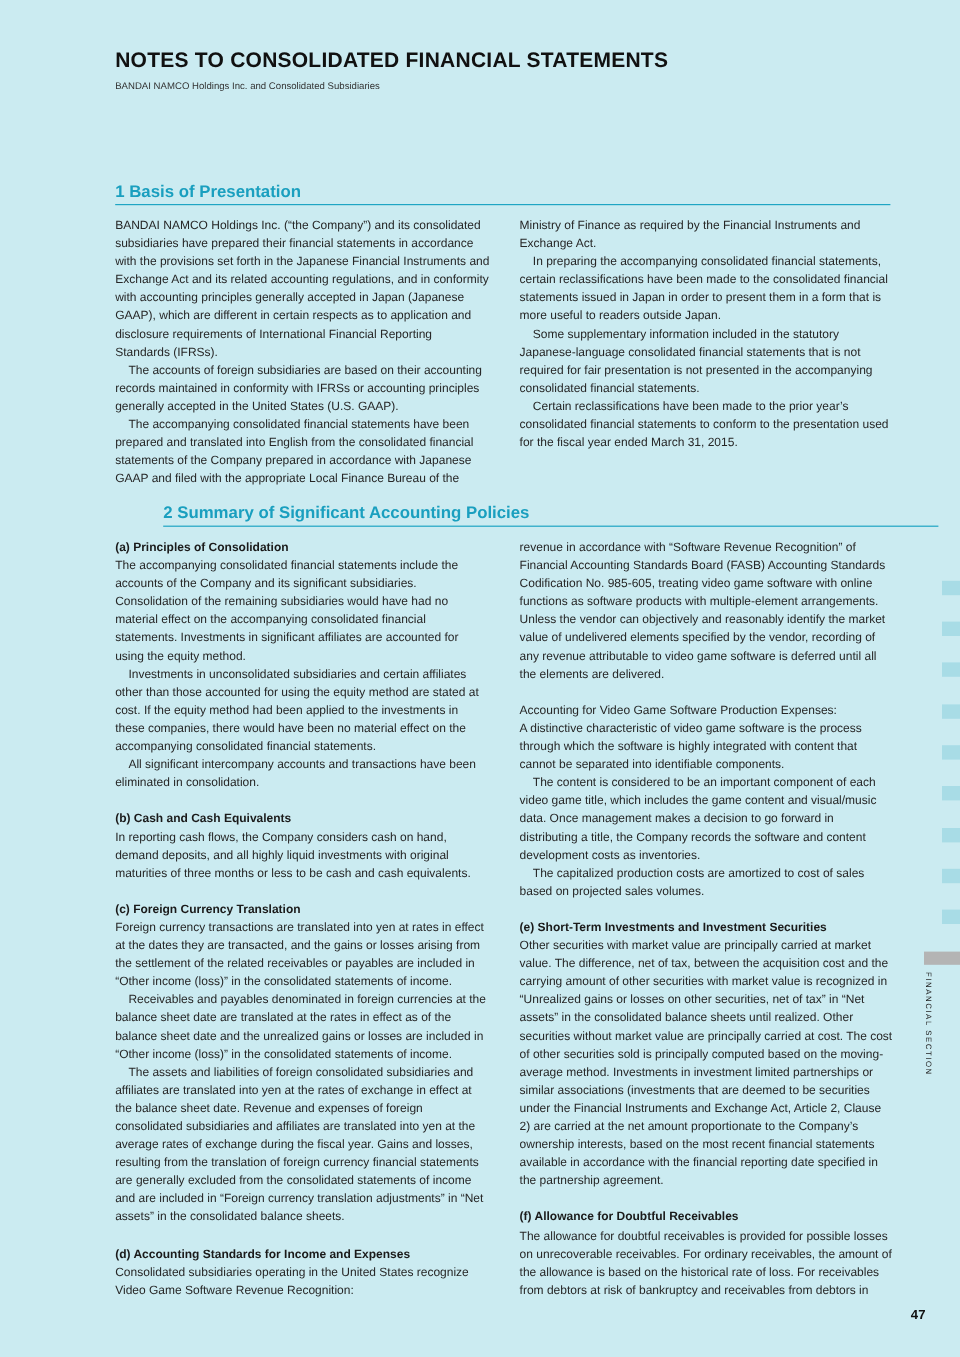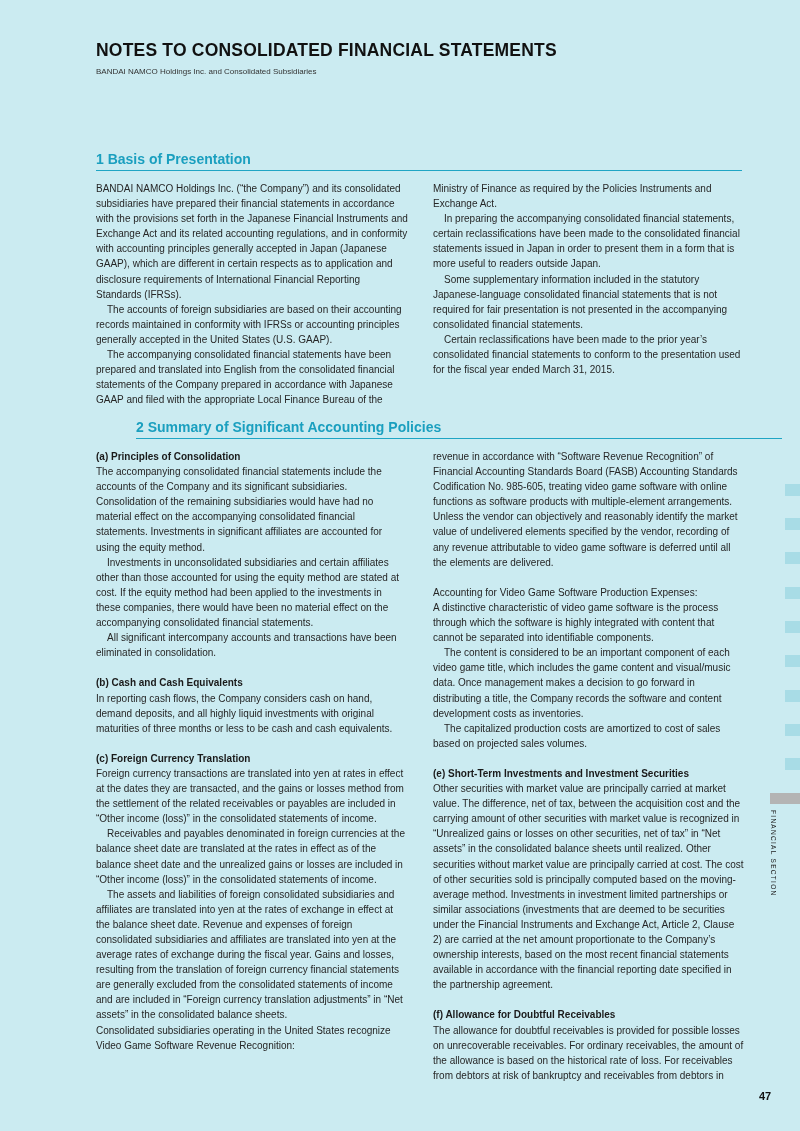--- a/index.html
+++ b/index.html
@@ -57,42 +57,43 @@
 
 <h2 class="section-heading" style="top:151px;">1  Basis of Presentation</h2>
 
 <div class="col" style="left:96px; top:181px;">
   <p>BANDAI NAMCO Holdings Inc. (“the Company”) and its consolidated subsidiaries have prepared their financial statements in accordance with the provisions set forth in the Japanese Financial Instruments and Exchange Act and its related accounting regulations, and in conformity with accounting principles generally accepted in Japan (Japanese GAAP), which are different in certain respects as to application and disclosure requirements of International Financial Reporting Standards (IFRSs).</p>
   <p class="ind">The accounts of foreign subsidiaries are based on their accounting records maintained in conformity with IFRSs or accounting principles generally accepted in the United States (U.S. GAAP).</p>
   <p class="ind">The accompanying consolidated financial statements have been prepared and translated into English from the consolidated financial statements of the Company prepared in accordance with Japanese GAAP and filed with the appropriate Local Finance Bureau of the</p>
 </div>
 
 <div class="col" style="left:433px; top:181px;">
-  <p>Ministry of Finance as required by the Policies Instruments and Exchange Act.</p>
+  <p>Ministry of Finance as required by the Financial Instruments and Exchange Act.</p>
   <p class="ind">In preparing the accompanying consolidated financial statements, certain reclassifications have been made to the consolidated financial statements issued in Japan in order to present them in a form that is more useful to readers outside Japan.</p>
   <p class="ind">Some supplementary information included in the statutory Japanese-language consolidated financial statements that is not required for fair presentation is not presented in the accompanying consolidated financial statements.</p>
   <p class="ind">Certain reclassifications have been made to the prior year’s consolidated financial statements to conform to the presentation used for the fiscal year ended March 31, 2015.</p>
 </div>
 
 <h2 class="section-heading" style="top:419px;margin-left:40px;">2  Summary of Significant Accounting Policies</h2>
 
 <div class="col" style="left:96px; top:449px;">
   <p class="sub first">(a) Principles of Consolidation</p>
   <p>The accompanying consolidated financial statements include the accounts of the Company and its significant subsidiaries. Consolidation of the remaining subsidiaries would have had no material effect on the accompanying consolidated financial statements. Investments in significant affiliates are accounted for using the equity method.</p>
   <p class="ind">Investments in unconsolidated subsidiaries and certain affiliates other than those accounted for using the equity method are stated at cost. If the equity method had been applied to the investments in these companies, there would have been no material effect on the accompanying consolidated financial statements.</p>
   <p class="ind">All significant intercompany accounts and transactions have been eliminated in consolidation.</p>
 
   <p class="sub">(b) Cash and Cash Equivalents</p>
   <p>In reporting cash flows, the Company considers cash on hand, demand deposits, and all highly liquid investments with original maturities of three months or less to be cash and cash equivalents.</p>
 
   <p class="sub">(c) Foreign Currency Translation</p>
-  <p>Foreign currency transactions are translated into yen at rates in effect at the dates they are transacted, and the gains or losses method from the settlement of the related receivables or payables are included in “Other income (loss)” in the consolidated statements of income.</p>
+  <p>Foreign currency transactions are translated into yen at rates in effect at the dates they are transacted, and the gains or losses arising from the settlement of the related receivables or payables are included in “Other income (loss)” in the consolidated statements of income.</p>
   <p class="ind">Receivables and payables denominated in foreign currencies at the balance sheet date are translated at the rates in effect as of the balance sheet date and the unrealized gains or losses are included in “Other income (loss)” in the consolidated statements of income.</p>
   <p class="ind">The assets and liabilities of foreign consolidated subsidiaries and affiliates are translated into yen at the rates of exchange in effect at the balance sheet date. Revenue and expenses of foreign consolidated subsidiaries and affiliates are translated into yen at the average rates of exchange during the fiscal year. Gains and losses, resulting from the translation of foreign currency financial statements are generally excluded from the consolidated statements of income and are included in “Foreign currency translation adjustments” in “Net assets” in the consolidated balance sheets.</p>
 
+  <p class="sub">(d) Accounting Standards for Income and Expenses</p>
   <p>Consolidated subsidiaries operating in the United States recognize</p>
   <p>Video Game Software Revenue Recognition:</p>
 </div>
 
 <div class="col" style="left:433px; top:449px;">
   <p>revenue in accordance with “Software Revenue Recognition” of Financial Accounting Standards Board (FASB) Accounting Standards Codification No. 985-605, treating video game software with online functions as software products with multiple-element arrangements. Unless the vendor can objectively and reasonably identify the market value of undelivered elements specified by the vendor, recording of any revenue attributable to video game software is deferred until all the elements are delivered.</p>
   <p class="gap">Accounting for Video Game Software Production Expenses:</p>
   <p>A distinctive characteristic of video game software is the process through which the software is highly integrated with content that cannot be separated into identifiable components.</p>
   <p class="ind">The content is considered to be an important component of each video game title, which includes the game content and visual/music data. Once management makes a decision to go forward in distributing a title, the Company records the software and content development costs as inventories.</p>
   <p class="ind">The capitalized production costs are amortized to cost of sales based on projected sales volumes.</p>

